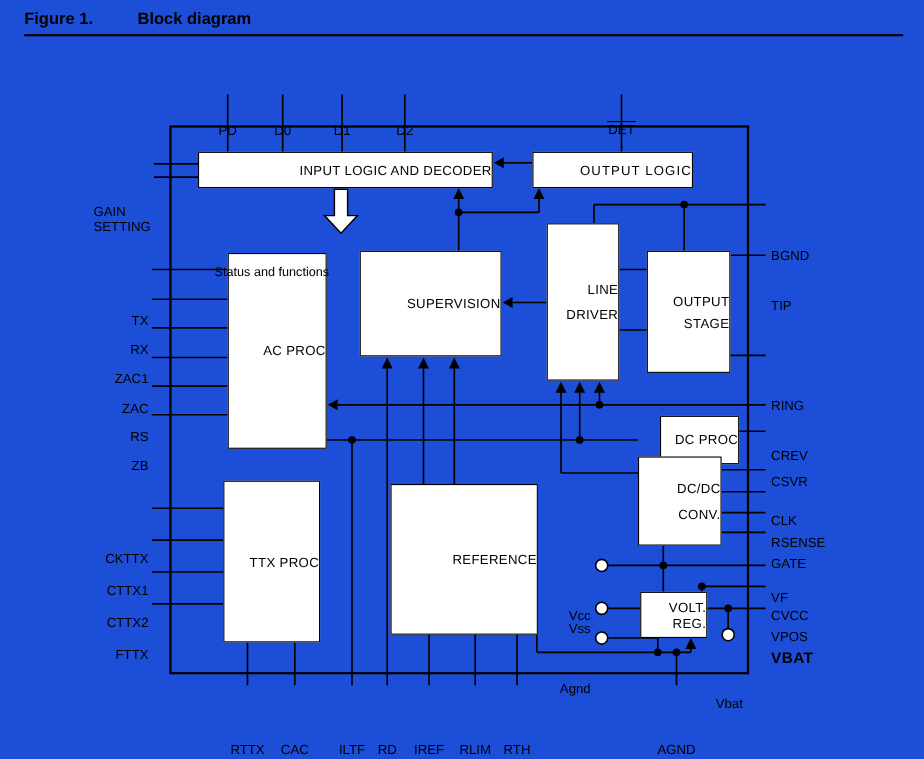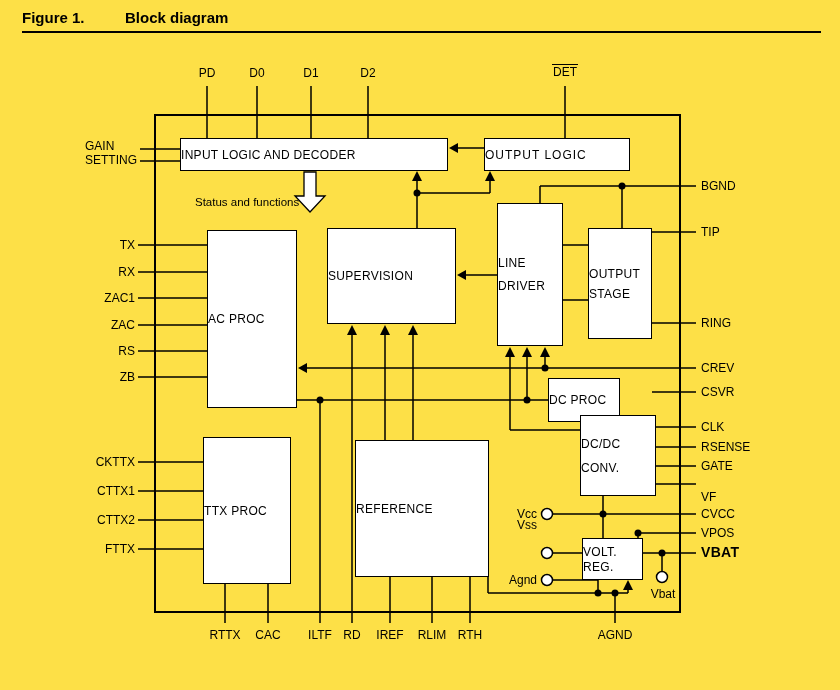--- a/index.html
+++ b/index.html
@@ -1,24 +1,24 @@
 <!DOCTYPE html>
 <html><head>
 <meta charset="utf-8">
 <style>
   * { margin:0; padding:0; box-sizing:border-box; }
   html,body { background:#fff; }
   body { width:840px; height:690px; font-family:"Liberation Sans", sans-serif; color:#000; }
-  .page { position:relative; width:840px; height:690px; background:#fde047; overflow:hidden; }
+  .page { position:relative; width:840px; height:690px; background:#1d4ed8; overflow:hidden; }
   .fig-title { position:absolute; top:9px; font-size:15px; font-weight:bold; white-space:nowrap; z-index:3; }
   .rule { position:absolute; left:22px; top:31px; width:799px; height:2px; background:#000; z-index:3; }
   svg.wires { position:absolute; left:0; top:0; z-index:1; }
   .blk { position:absolute; background:#fff; border:1.5px solid #000; display:flex; flex-direction:column;
-         align-items:flex-start; justify-content:center; z-index:2; font-size:12px; letter-spacing:.3px; text-align:center; }
-  .lbl { position:absolute; font-size:12px; white-space:nowrap; z-index:3; }
+         align-items:flex-end; justify-content:center; z-index:2; font-size:12px; letter-spacing:.3px; text-align:center; }
+  .lbl { position:absolute; font-size:12px; white-space:nowrap; z-index:3;margin-top:46px; }
   .r { text-align:right; }
   .c { text-align:center; }
   .ov { border-top:1.5px solid #000; padding:0 1px; }
   .bold-pin { font-weight:bold; font-size:14px; letter-spacing:.3px; }
   .small { font-size:11.5px; }
 </style>
 </head>
 <body>
 
 <div class="page">
@@ -117,25 +117,25 @@
   <div class="blk" style="left:327px;top:228px;width:129px;height:96px">
     <span>SUPERVISION</span>
     </div>
   <div class="blk" style="left:207px;top:230px;width:90px;height:178px">
     <span>AC PROC</span>
     </div>
   <div class="blk" style="left:497px;top:203px;width:66px;height:143px;gap:9px">
     <span>LINE</span>
     <span>DRIVER</span>
     </div>
-  <div class="blk" style="left:588px;top:228px;width:64px;height:111px;gap:6px">
+  <div class="blk" style="left:588px;top:228px;width:76px;height:111px;gap:6px">
     <span>OUTPUT</span>
     <span>STAGE</span>
     </div>
-  <div class="blk" style="left:548px;top:378px;width:72px;height:44px">
+  <div class="blk" style="left:600px;top:378px;width:72px;height:44px">
     <span>DC PROC</span>
     </div>
   <div class="blk" style="left:582px;top:538px;width:61px;height:42px;gap:1px">
     <span>VOLT.</span>
     <span>REG.</span>
     </div>
   <div class="blk" style="left:580px;top:415px;width:76px;height:81px;gap:10px">
     <span>DC/DC</span>
     <span>CONV.</span>
     </div>

